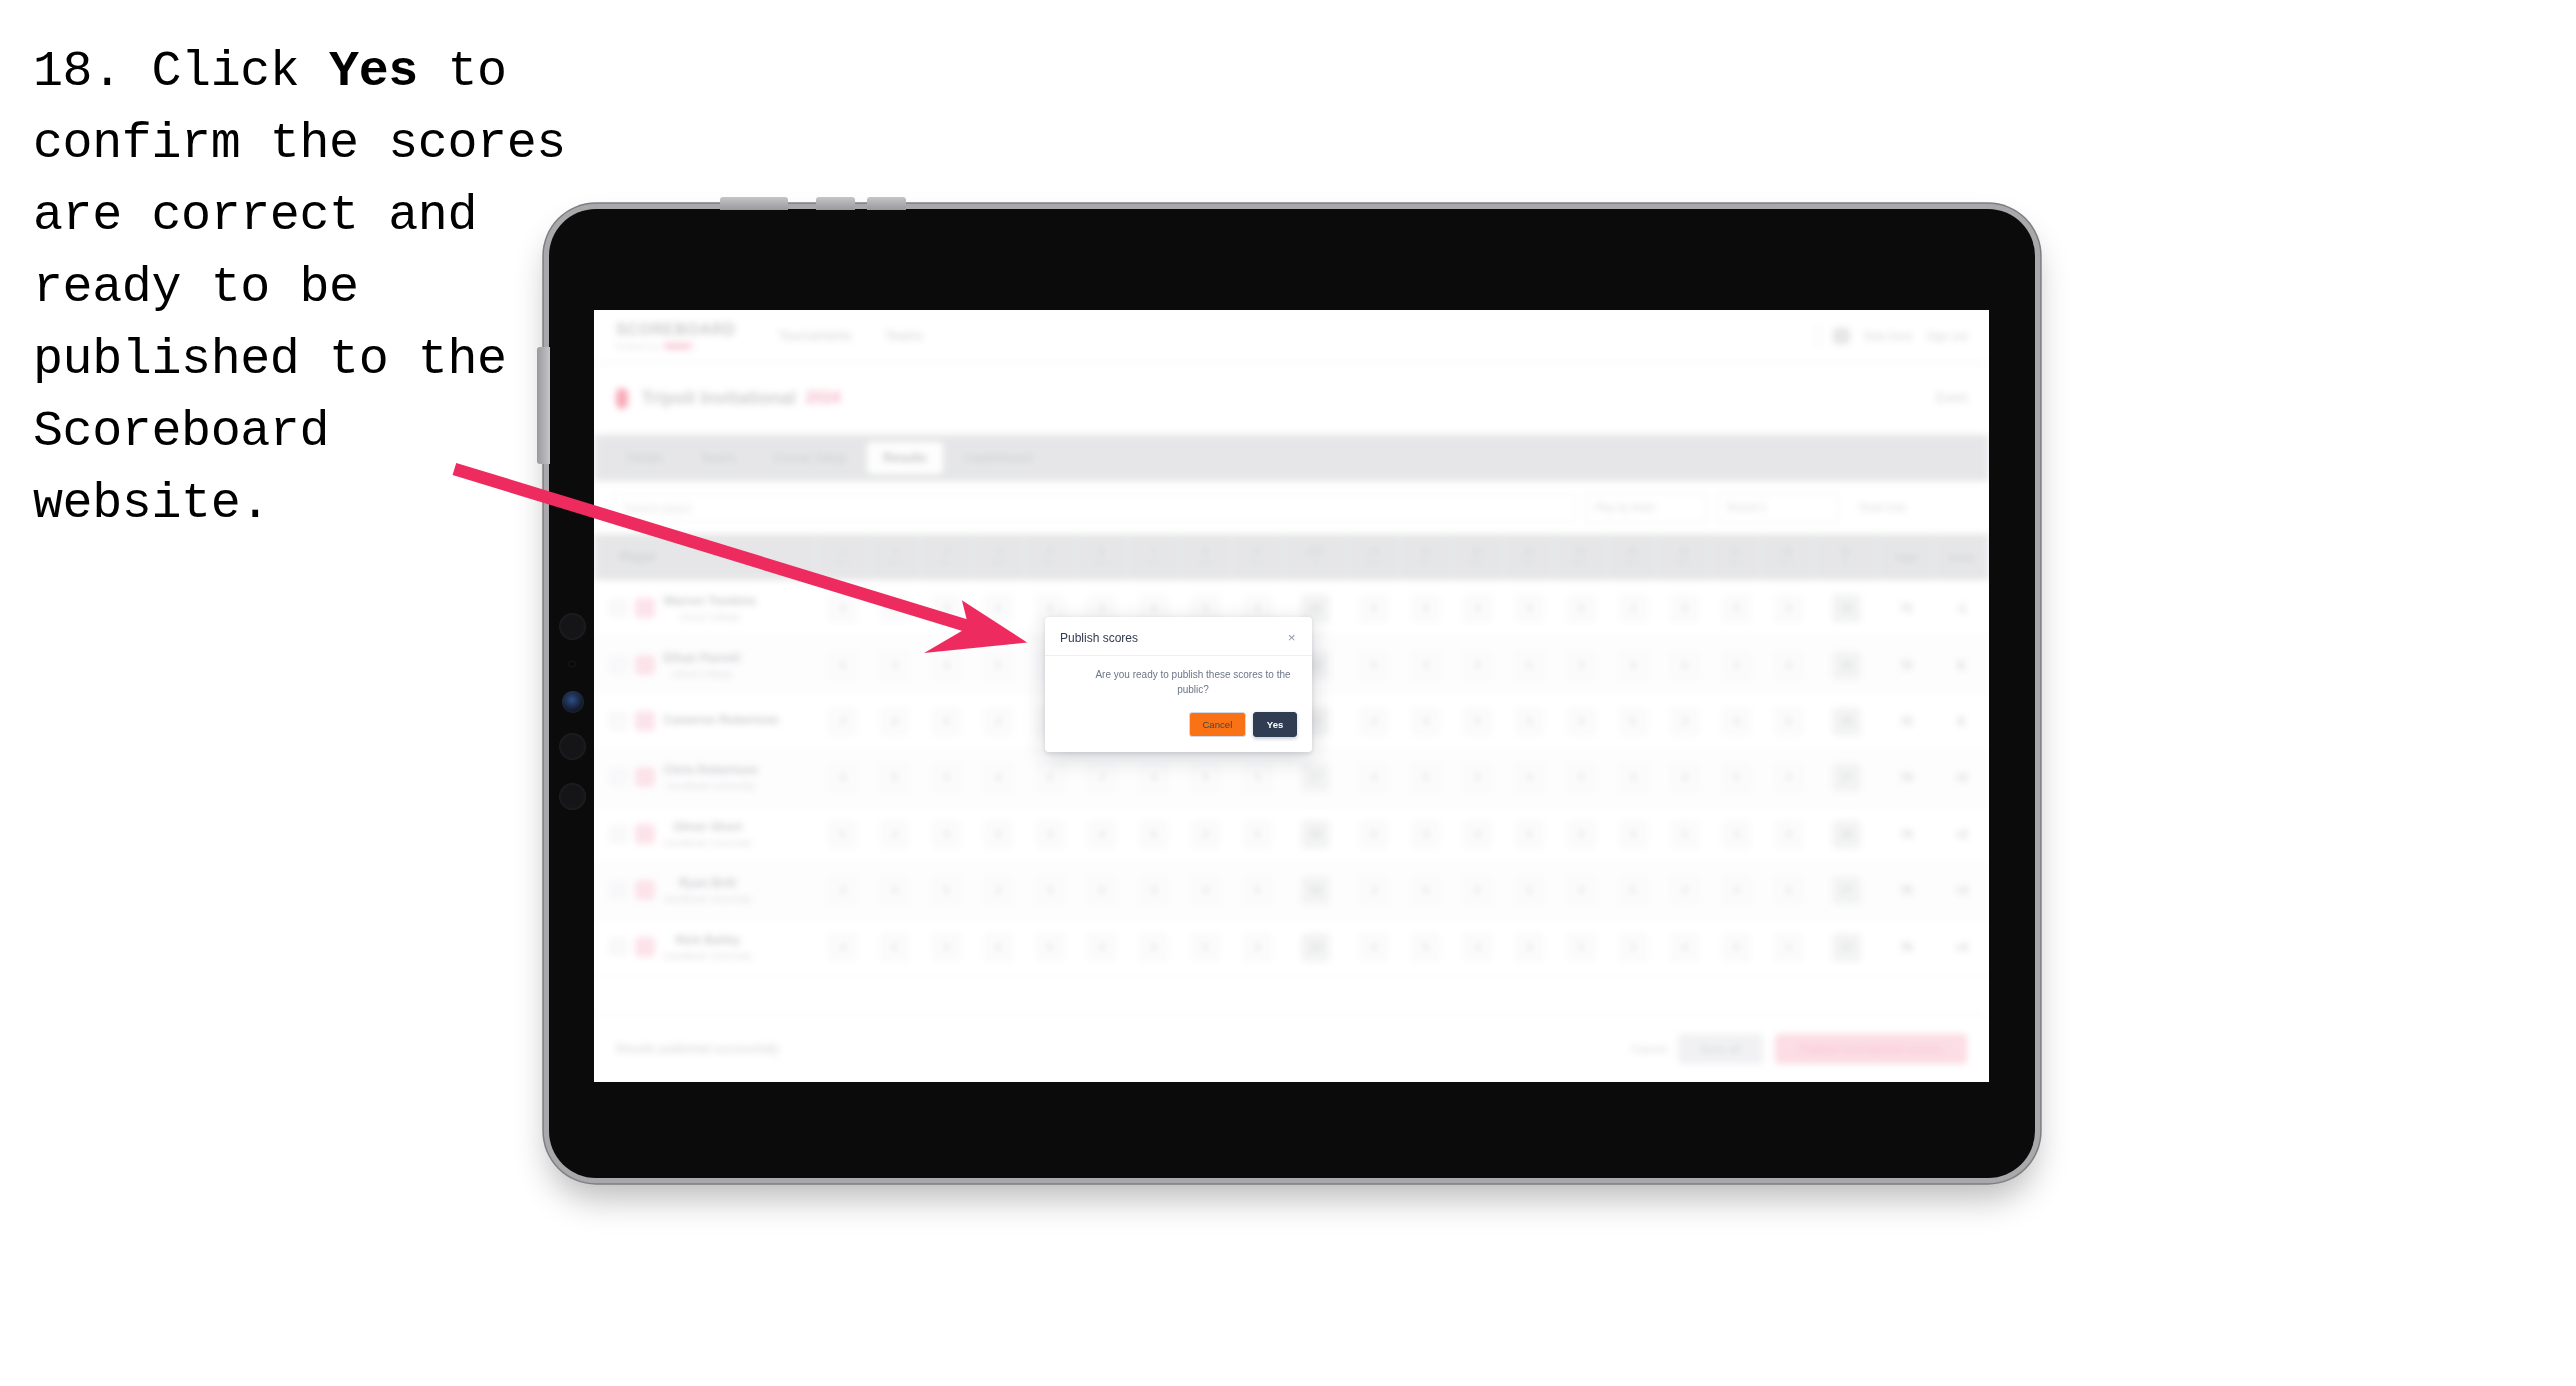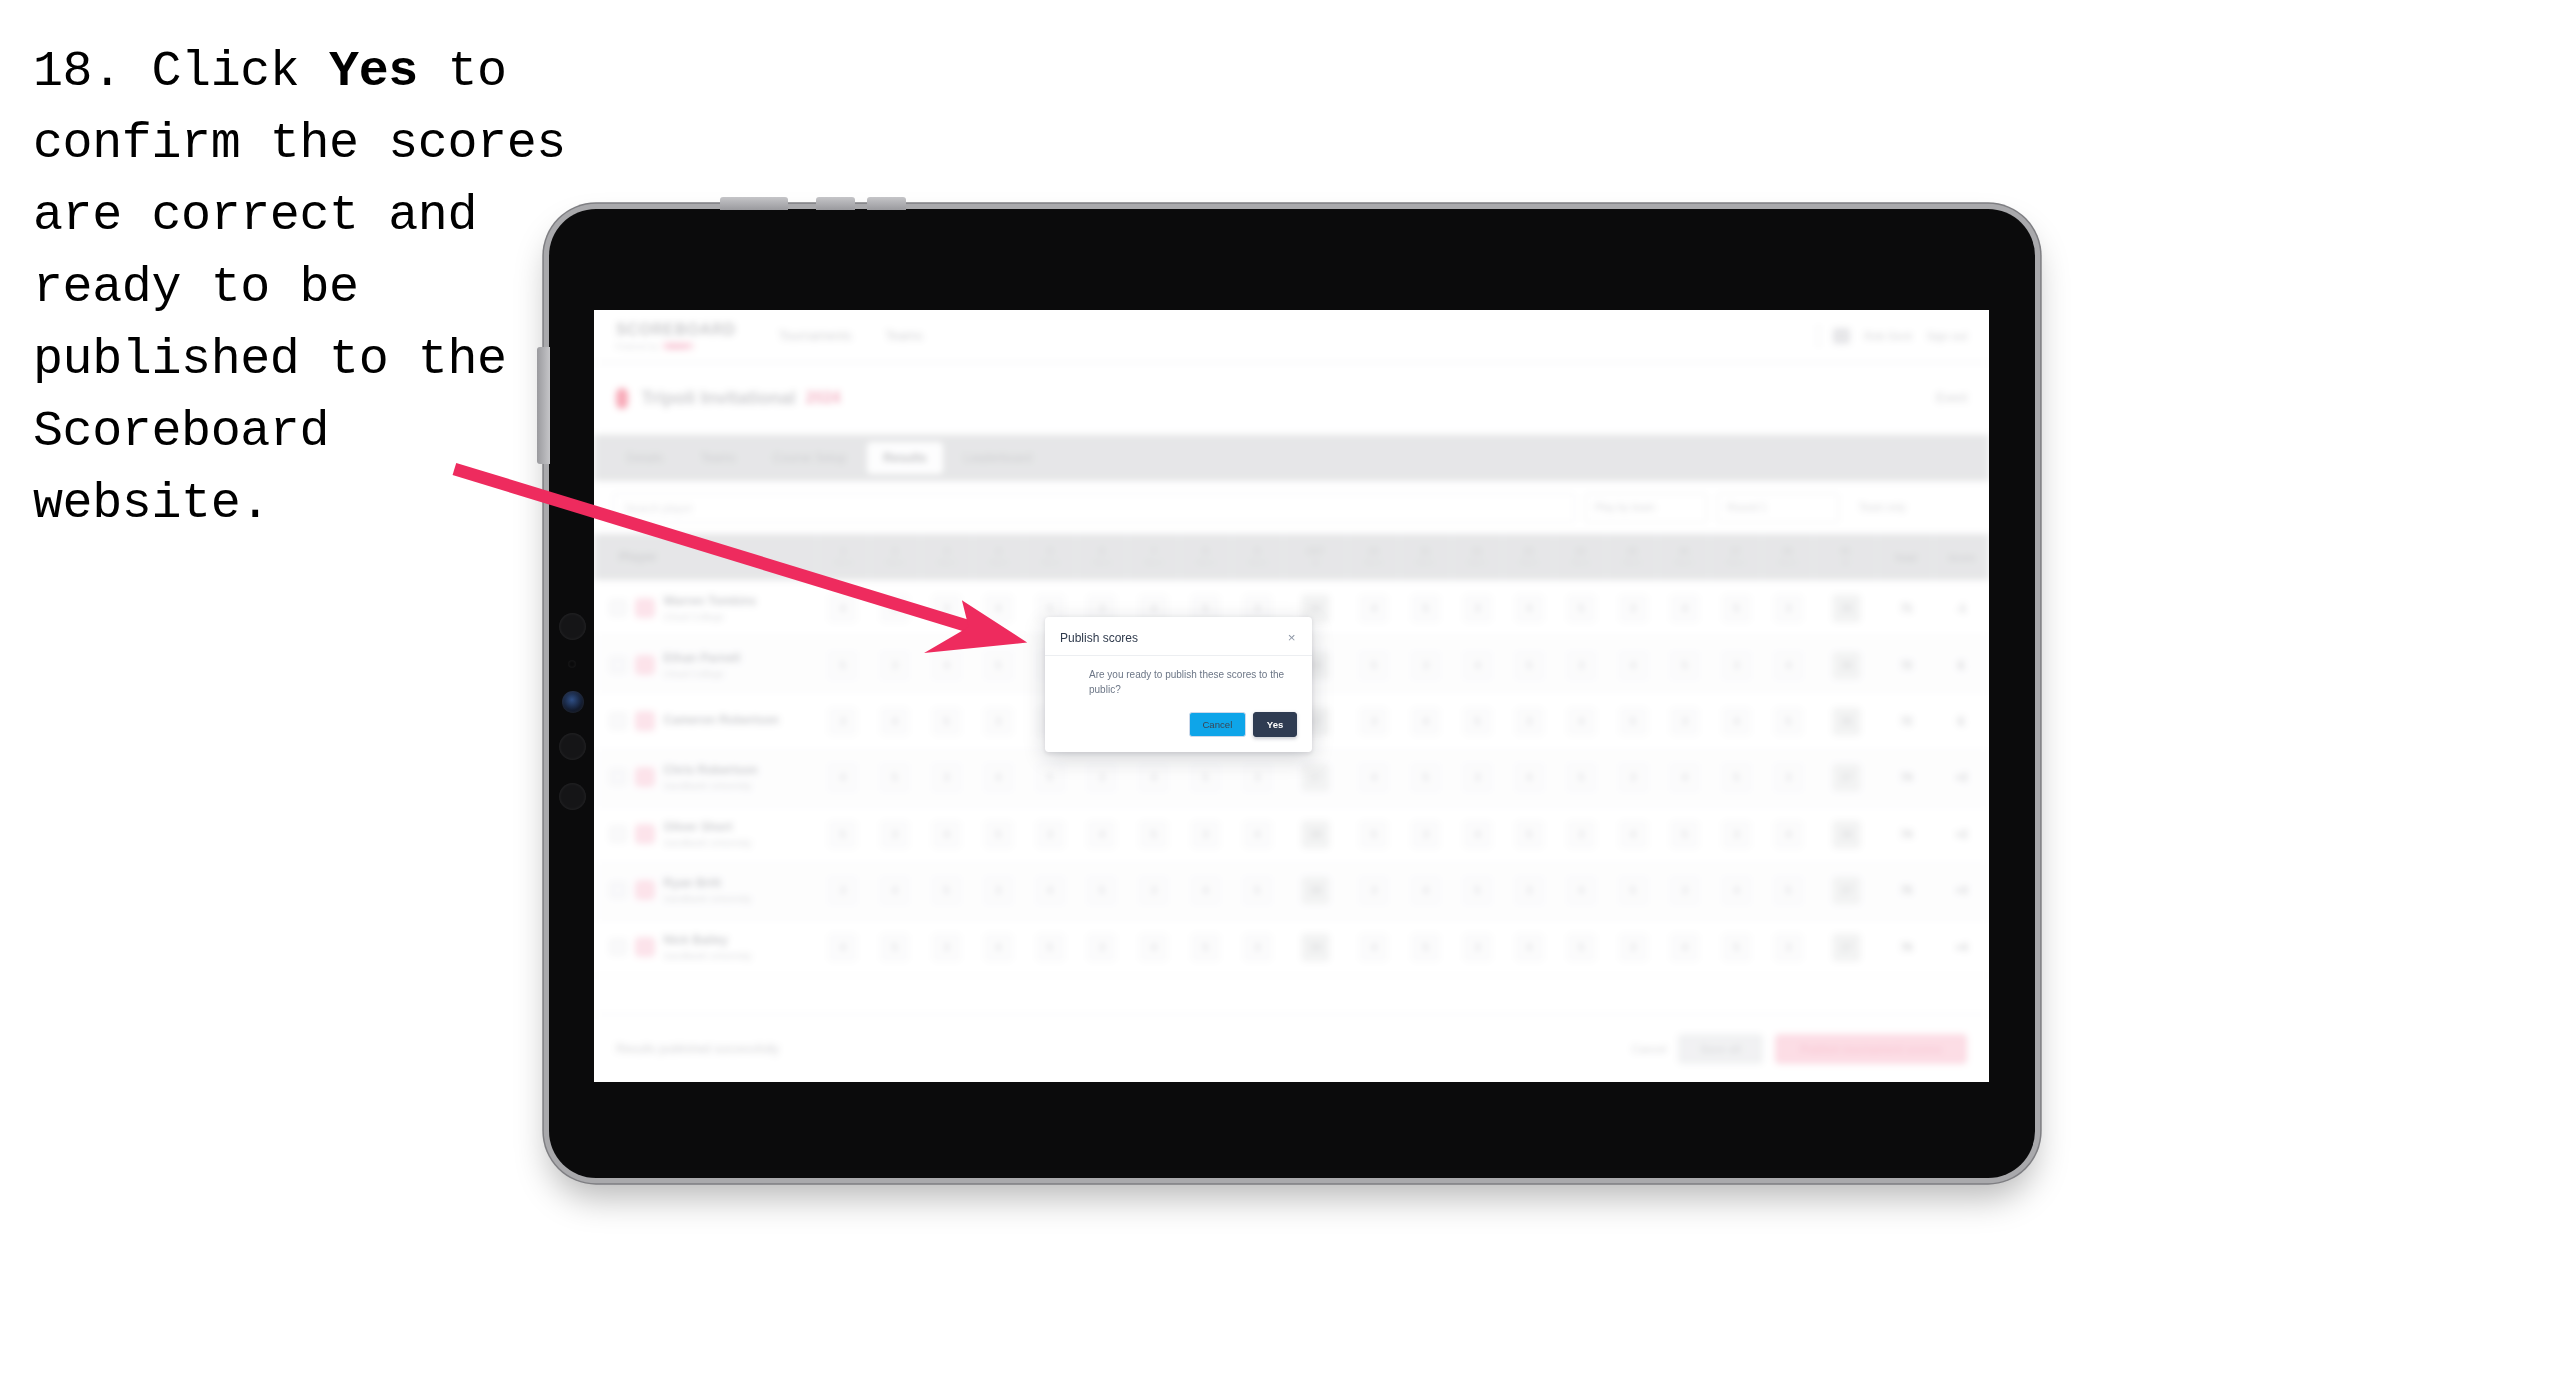--- a/index.html
+++ b/index.html
@@ -35,20 +35,21 @@
     left: 549px;
     top: 209px;
     width: 1486px;
     height: 969px;
     border-radius: 47px;
     background: #0b0b0c;
     box-shadow:
       0 0 0 5.2px #a9a9ac,
       0 0 0 6.7px #7e7e82,
       0 19.3px 34px rgba(0,0,0,0.28);
+    text-align: center;
   }
   
   #btn-power {
     position: absolute;
     left: 171px;
     top: -12px;
     width: 68px;
     height: 12.6px;
     background: linear-gradient(#c5c5c8,#9a9a9e);
     border-radius: 3px 3px 0 0;
@@ -319,21 +320,21 @@
   }
   .mbtn {
     font-size: 9.6px;
     border-radius: 3px;
     padding: 6.7px 12.6px;
     cursor: pointer;
     font-family: "Liberation Sans", sans-serif;
     line-height: 1;
   }
   #btn-cancel {
-    background: #0ea5e9;
+    background: #f97316;
     color: #3a4554;
     border: 0.7px solid #cfd9ea;
   }
   #btn-yes {
     background: #2f3c52;
     color: #ffffff;
     border: 0.7px solid #2f3c52;
     font-weight: 600;
     box-shadow: 0 1.5px 3.7px rgba(47,60,82,0.25);
   }

